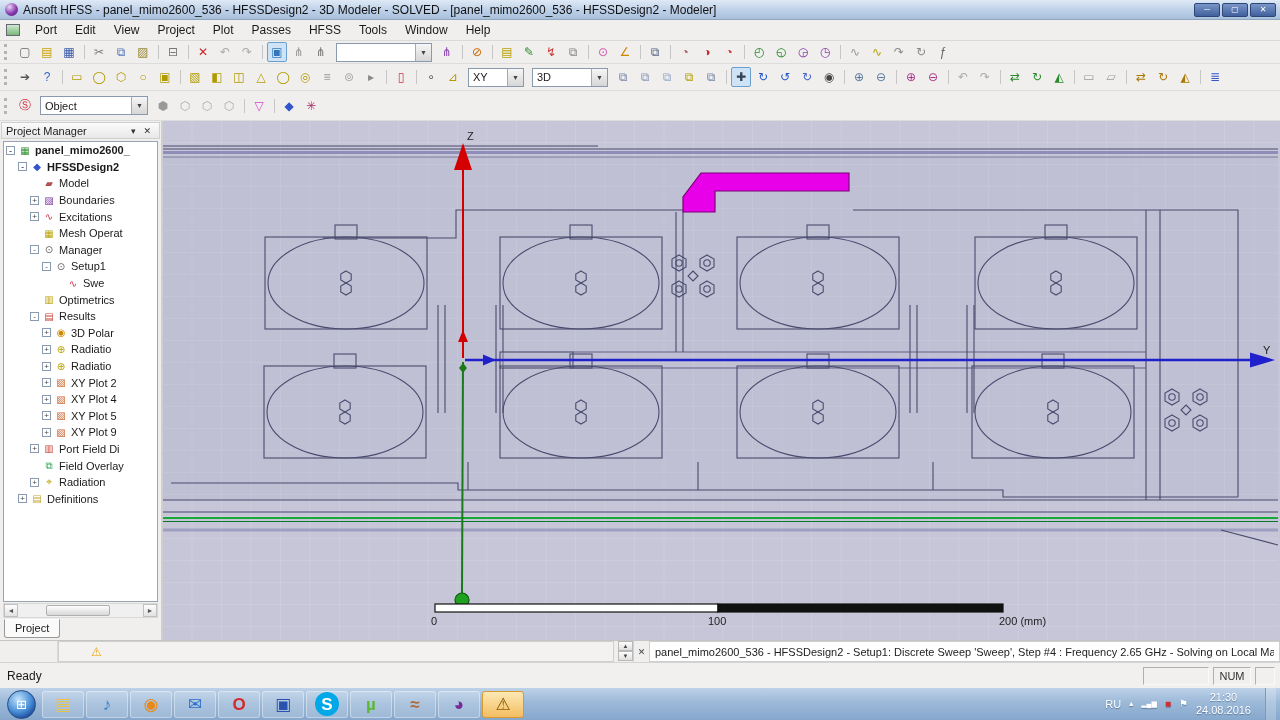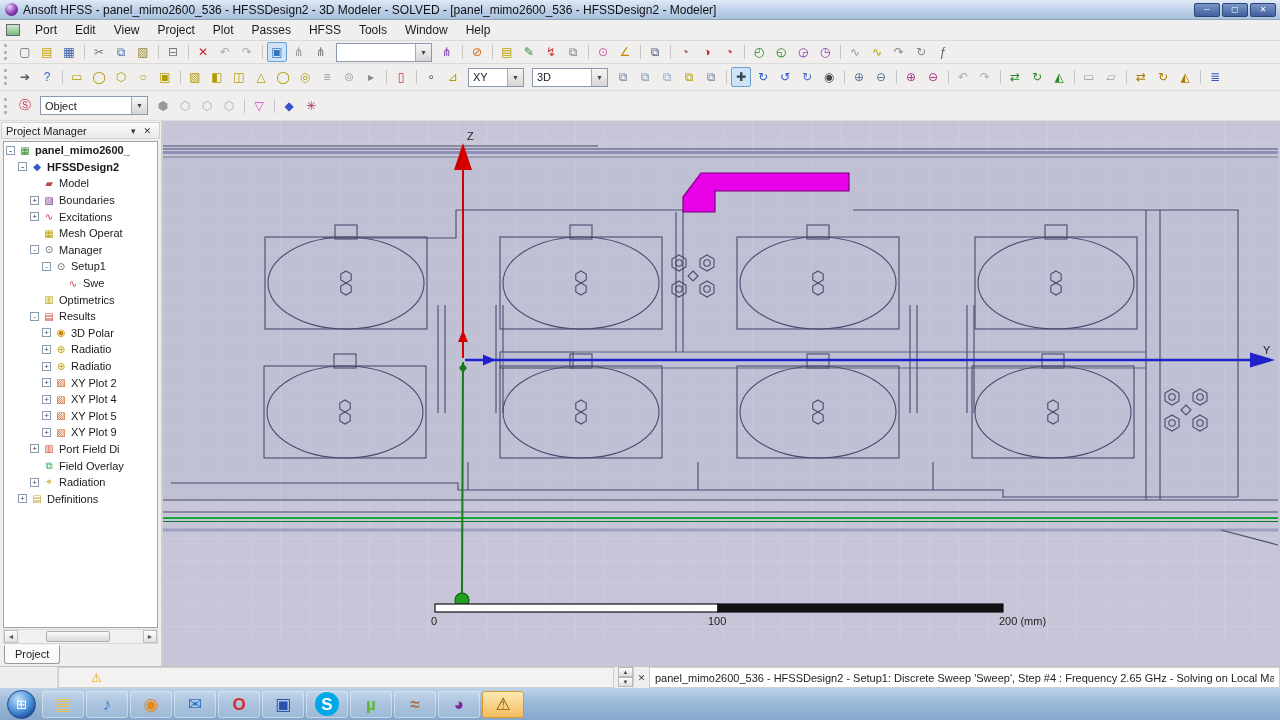--- a/index.html
+++ b/index.html
@@ -510,20 +510,27 @@
     <div class="spinner">
       <span class="spb">▲</span>
       <span class="spb">▼</span>
     </div>
     <div class="msg-close">✕</div>
     <div class="solver-panel">
       <span class="solver-text">panel_mimo2600_536 - HFSSDesign2 - Setup1: Discrete Sweep 'Sweep', Step #4 : Frequency 2.65 GHz - Solving on Local Machine -</span>
     </div>
   </div>
 
+  <div class="statusbar">
+    <span class="ready">Ready</span>
+    <span class="ssp"></span>
+    <span class="scell c1"></span>
+    <span class="scell cnum">NUM</span>
+    <span class="scell c3"></span>
+  </div>
 
   <div class="taskbar">
     <div class="startorb">
         <span>⊞</span>
       </div>
     <span style="display:flex">
         <div class="chip">
           <span class="chipg" style="color: rgb(232, 195, 74);">▤</span>
         </div>
         <div class="chip">
@@ -550,15 +557,27 @@
         <div class="chip">
           <span class="chipg" style="color: rgb(176, 106, 58); font-weight: bold;">≈</span>
         </div>
         <div class="chip">
           <span class="chipg" style="color: rgb(122, 42, 154);">◕</span>
         </div>
         <div class="chip" data-active="true">
           <span class="chipg" style="color: rgb(138, 92, 0);">⚠</span>
         </div>
       </span>
+    <div class="tray">
+      <span>RU</span>
+      <span class="trayicon" style="font-size:8px">▴</span>
+      <span class="bars">▂▄▆</span>
+      <span class="trayicon" style="color:#d03030">■</span>
+      <span class="trayicon">⚑</span>
+      <span class="clockblk">
+        <div>21:30</div>
+        <div>24.08.2016</div>
+      </span>
+      <span class="showdesk"></span>
+    </div>
   </div>
 
 </div>
 
 </body></html>

